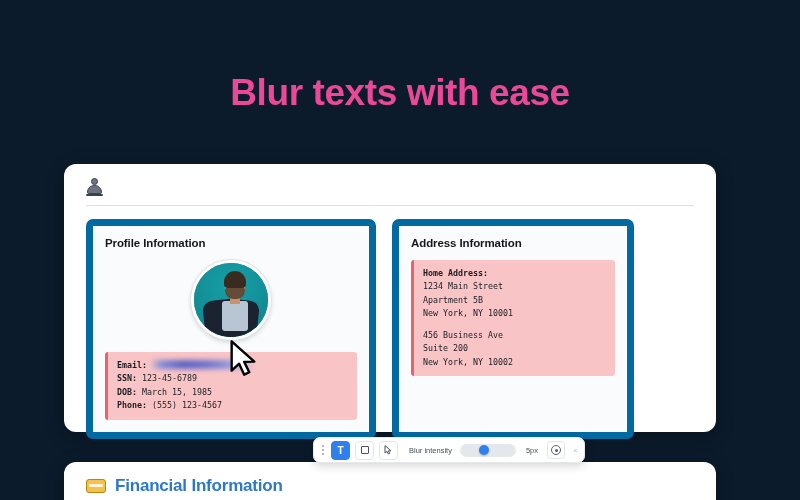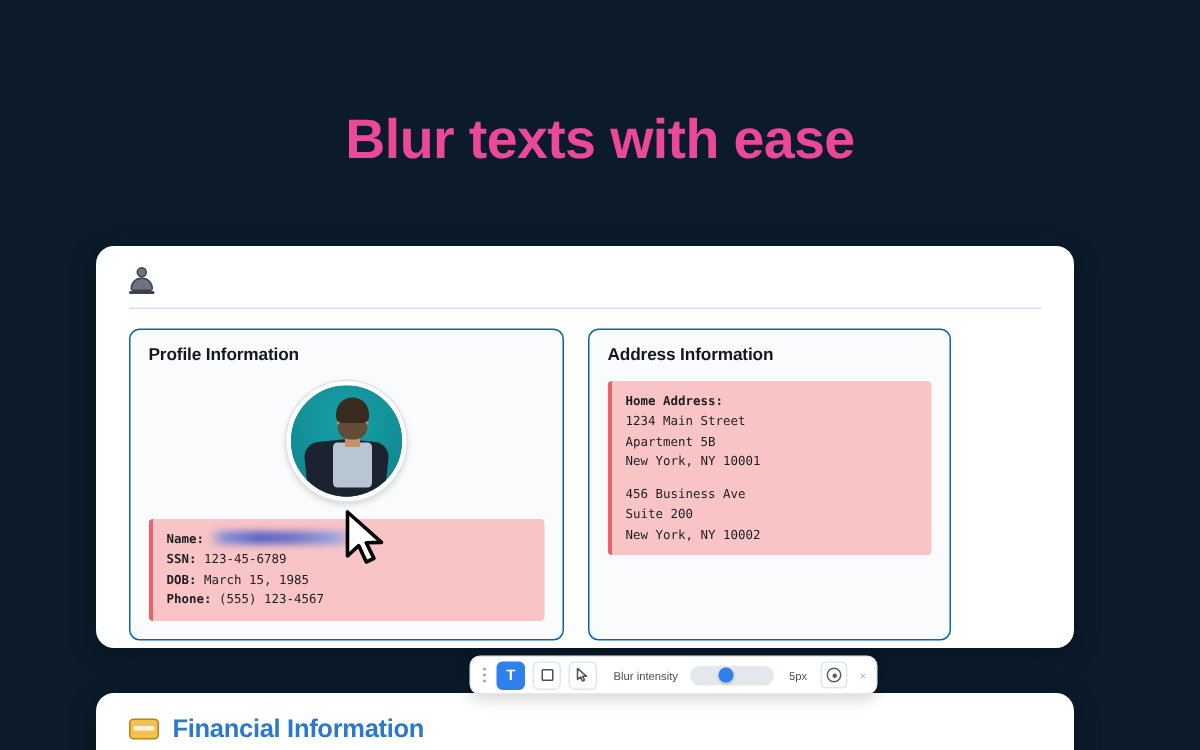--- a/index.html
+++ b/index.html
@@ -77,21 +77,21 @@
   }
   .card-icon .stripe {
     position: absolute; left: 2px; right: 2px; top: 4px;
     height: 3px; background: #fdf4d8; border-radius: 1px;
   }
 
   
   .panels { display: flex; gap: 16px; padding: 13px 22px 0 22px; }
   .panel {
     background: #fafbfc;
-    border: 1px solid #0369a1;
+    border: 7px solid #0369a1;
     border-radius: 7px;
     padding: 11px 12px 12px 12px;
   }
   #panel-profile { width: 290px; }
   #panel-address { width: 242px; }
   .panel-title {
     font-size: 11.5px; font-weight: bold; color: #14181d;
     margin-bottom: 11px; letter-spacing: -0.1px;
   }
 
@@ -230,21 +230,21 @@
             <span class="neck"></span>
             <span class="face"></span>
             <span class="beard"></span>
             <span class="glasses"></span>
             <span class="hair"></span>
           </div>
         </div>
 
         <div class="redacted" id="profile-fields">
           <div>
-            <span class="lbl">Name:</span><span class="blur-bar"></span>
+            <span class="lbl">Email:</span><span class="blur-bar"></span>
           </div>
           <div>
             <span class="lbl">SSN:</span>
             <span>123-45-6789</span>
           </div>
           <div>
             <span class="lbl">DOB:</span>
             <span>March 15, 1985</span>
           </div>
           <div>

